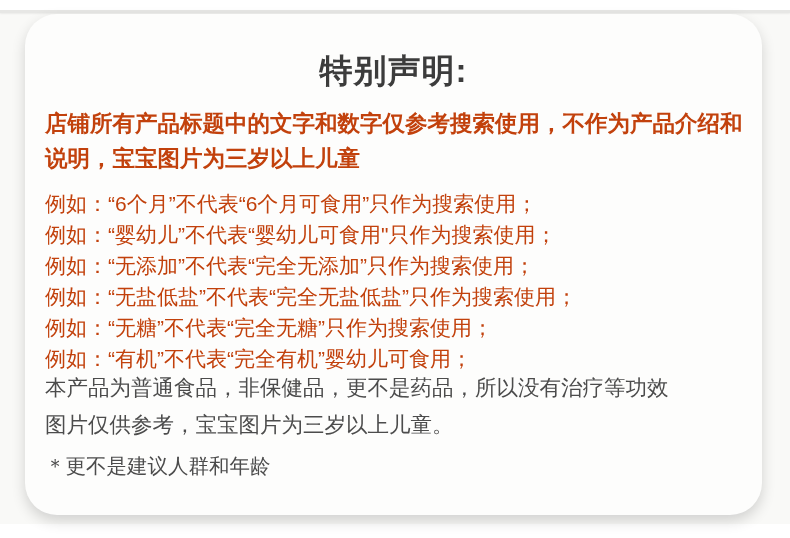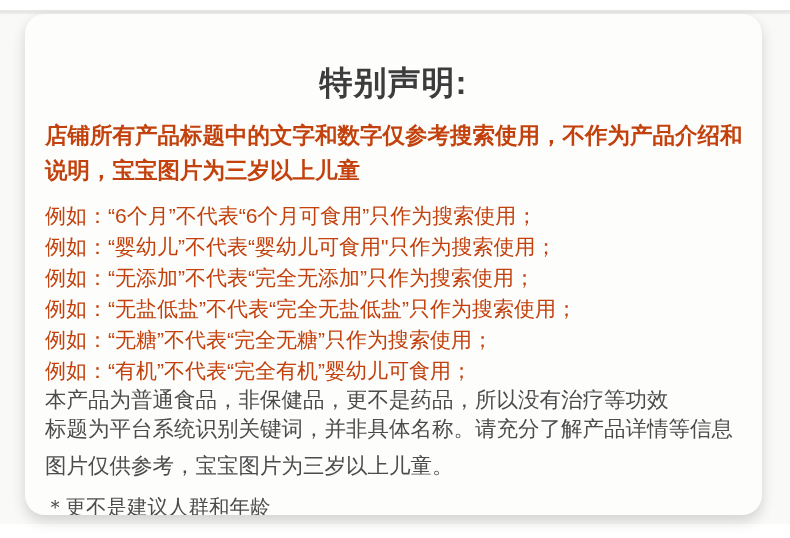--- a/index.html
+++ b/index.html
@@ -27,23 +27,23 @@
     position: absolute;
     left: 0; top: 524px;
     width: 790px; height: 14px;
     background: #ffffff;
   }
   .card {
     position: absolute;
     left: 25px; top: 14px;
     width: 737px; height: 501px;
     background: #fdfdfc;
-    border-radius: 20px;
+    border-radius: 32px;
     box-shadow: 0 6px 14px rgba(0,0,0,0.16);
-    padding: 12px 20px;
+    padding: 0 20px;
     overflow: hidden;
   }
   .card h1 {
     margin-top: 36px;
     text-align: center;
     font-size: 33px;
     line-height: 42px;
     font-weight: bold;
     color: #3c3c3c;
     letter-spacing: 1px;
@@ -107,19 +107,18 @@
     <div class="line">例如：“6个月”不代表“6个月可食用”只作为搜索使用；</div>
     <div class="line">例如：“婴幼儿”不代表“婴幼儿可食用"只作为搜索使用；</div>
     <div class="line">例如：“无添加”不代表“完全无添加”只作为搜索使用；</div>
     <div class="line">例如：“无盐低盐”不代表“完全无盐低盐”只作为搜索使用；</div>
     <div class="line">例如：“无糖”不代表“完全无糖”只作为搜索使用；</div>
     <div class="line">例如：“有机”不代表“完全有机”婴幼儿可食用；</div>
   </div>
 
   <div class="notes">
     <div class="line">本产品为普通食品，非保健品，更不是药品，所以没有治疗等功效</div>
-    <div class="line">标题为平台系统识别关键词，并非具体名称。请充分了解产品详情等信息</div>
     <div class="line spaced">图片仅供参考，宝宝图片为三岁以上儿童。</div>
   </div>
 
   <div class="legal">＊更不是建议人群和年龄</div>
 
 </div>
 
 </body></html>

